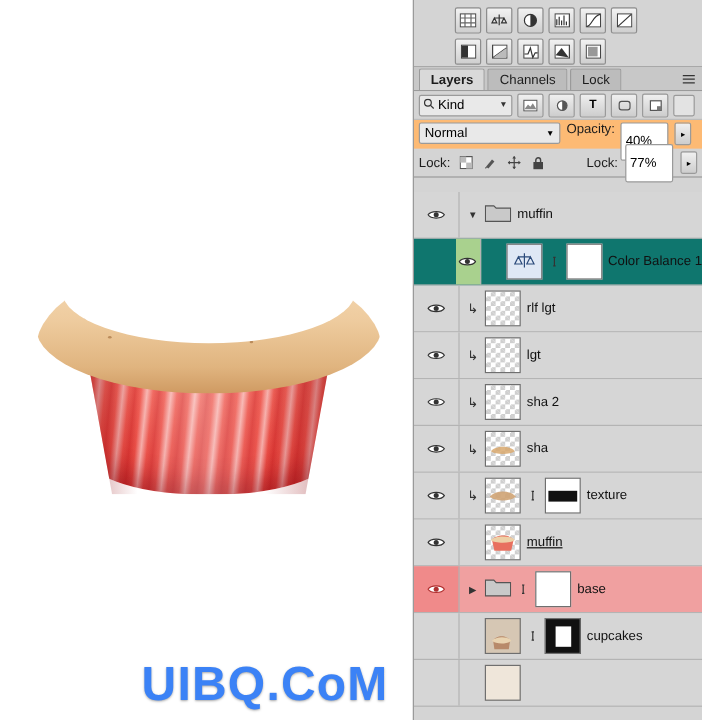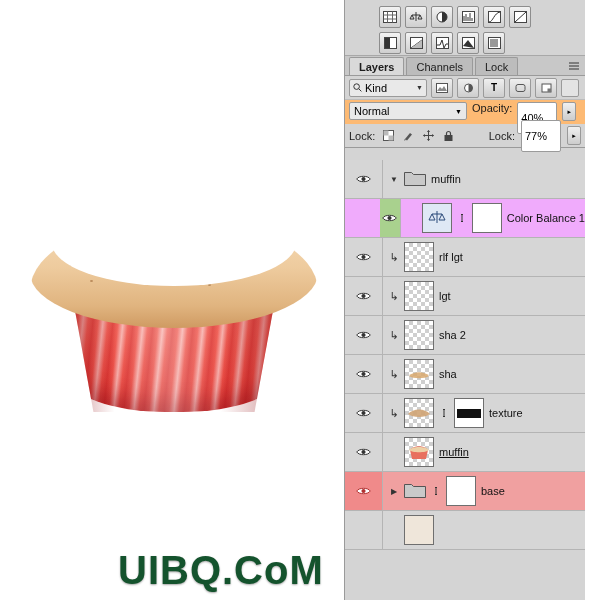--- a/index.html
+++ b/index.html
@@ -108,21 +108,21 @@
     display:flex;align-items:center;gap:6px;height:24px;padding:2px 4px;
     background:#d4d4d4;border-bottom:1px solid #9a9a9a;box-sizing:border-box;
   }
   .lock-ico{width:14px;height:14px;display:flex;align-items:center;justify-content:center;}
   
   .layers{position:absolute;top:160px;left:0;right:0;bottom:0;overflow:hidden;}
   .layer{
     display:flex;align-items:center;height:39px;box-sizing:border-box;
     border-bottom:1px solid #b4b4b4;background:#d6d6d6;
   }
-  .layer.sel{background:#f0abfc;padding-left:35px;}
+  .layer.sel{background:#0f766e;padding-left:35px;}
   .layer.sel2{background:#f0a0a0;}
   .eye-cell{
     width:38px;height:100%;display:flex;align-items:center;justify-content:center;
     border-right:1px solid #b4b4b4;box-sizing:border-box;
   }
   .layer.sel .eye-cell{background:#a9d18e;}
   .layer.sel2 .eye-cell{background:#f08a8a;}
   .body-cell{flex:1;display:flex;align-items:center;gap:5px;padding-left:6px;height:100%;box-sizing:border-box;}
   .thumb{
     width:30px;height:30px;border:1px solid #6f6f6f;background:#ffffff;box-sizing:border-box;
@@ -137,21 +137,21 @@
   .mask-thumb{width:30px;height:30px;border:1px solid #6f6f6f;background:#fff;box-sizing:border-box;flex:none;}
   .linkico{width:10px;display:flex;align-items:center;justify-content:center;flex:none;}
   .lname{font-size:11px;color:#111;white-space:nowrap;}
   .lname.ul{text-decoration:underline;}
   .tri{width:10px;flex:none;display:flex;align-items:center;justify-content:center;font-size:8px;color:#333;}
   .clipmark{width:10px;flex:none;text-align:center;font-size:11px;color:#333;}
   
   #watermark{
     position:absolute;left:118px;top:548px;width:470px;height:46px;
     font-family:"Liberation Sans", sans-serif;font-weight:bold;font-size:40px;
-    color:#14532d;letter-spacing:1px;
+    color:#3b82f6;letter-spacing:1px;
     text-shadow:0 1px 2px rgba(0,0,0,.35);
     pointer-events:none;
   }
 </style>
 </head>
 <body>
 
 <div id="canvas-area">
   <div class="cupcake">
     <div class="wrapper-body"></div>
@@ -511,20 +511,42 @@
         <span class="linkico">
           <svg width="8" height="12" viewBox="0 0 8 12">
               <path d="M3 2.5h2M3 9.5h2M4 3v6" stroke="#333" fill="none"></path>
             </svg>
         </span>
         <div class="mask-thumb small" style="background:#ffffff;"></div>
         <span class="lname">base</span>
       </div>
     </div>
 
+    <div class="layer">
+      <div class="eye-cell"></div>
+      <div class="body-cell">
+        <span class="clipmark"></span>
+        <div class="thumb" style="background:#cdbfae;">
+          <svg width="28" height="28" viewBox="0 0 28 28">
+              <rect width="28" height="28" fill="#d6c7b4"></rect>
+              <path d="M6 18c2-5 12-5 14 0l-1 7H7z" fill="#b88a6a"></path>
+              <path d="M5 18c3-4 14-4 16 0-3 3-13 3-16 0z" fill="#e9d3b0"></path>
+            </svg>
+        </div>
+        <span class="linkico">
+          <svg width="8" height="12" viewBox="0 0 8 12">
+              <path d="M3 2.5h2M3 9.5h2M4 3v6" stroke="#333" fill="none"></path>
+            </svg>
+        </span>
+        <div class="mask-thumb" style="background:#111;display:flex;align-items:center;justify-content:center;">
+          <div style="width:13px;height:17px;background:#fff;"></div>
+        </div>
+        <span class="lname">cupcakes</span>
+      </div>
+    </div>
 
     <div class="layer">
       <div class="eye-cell">
         
       </div>
       <div class="body-cell">
         <span class="clipmark"></span>
         <div class="thumb" style="background:#efe6da;"></div>
 
       </div>

